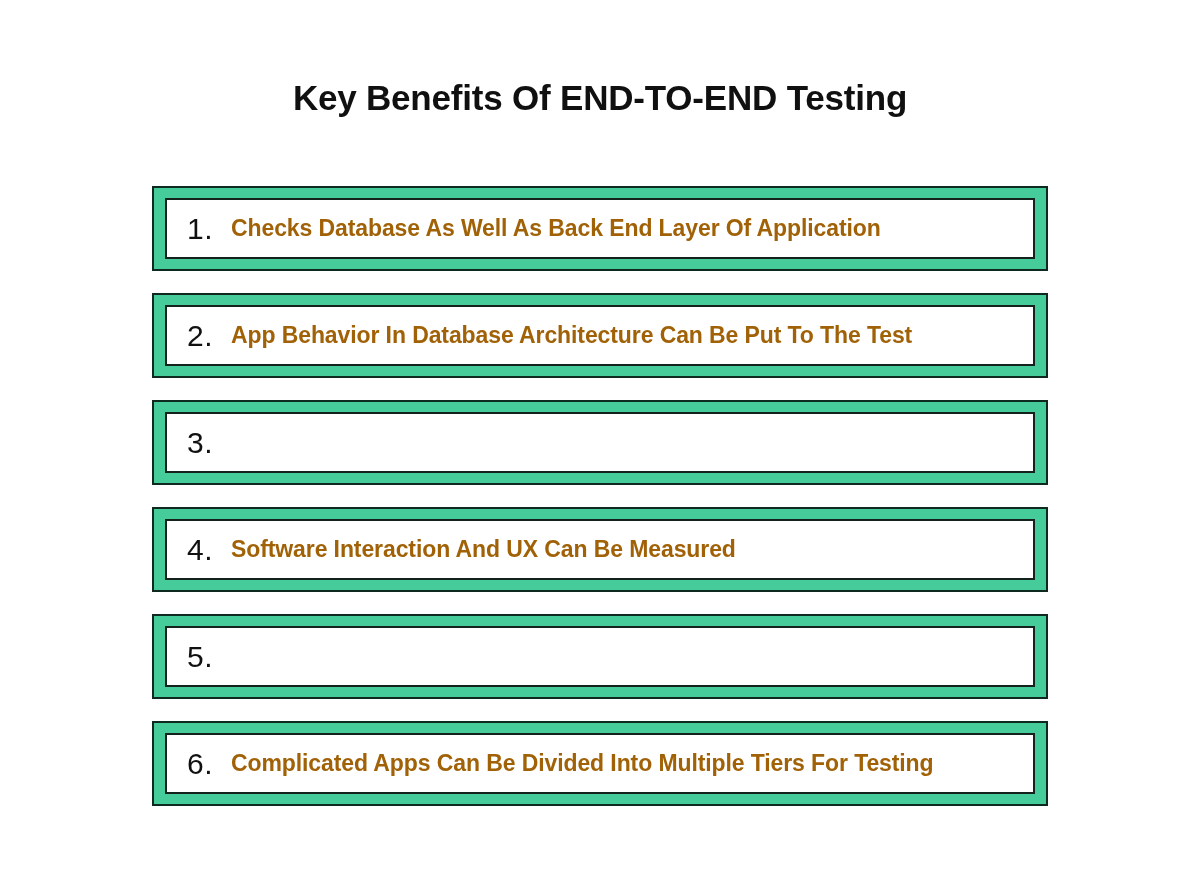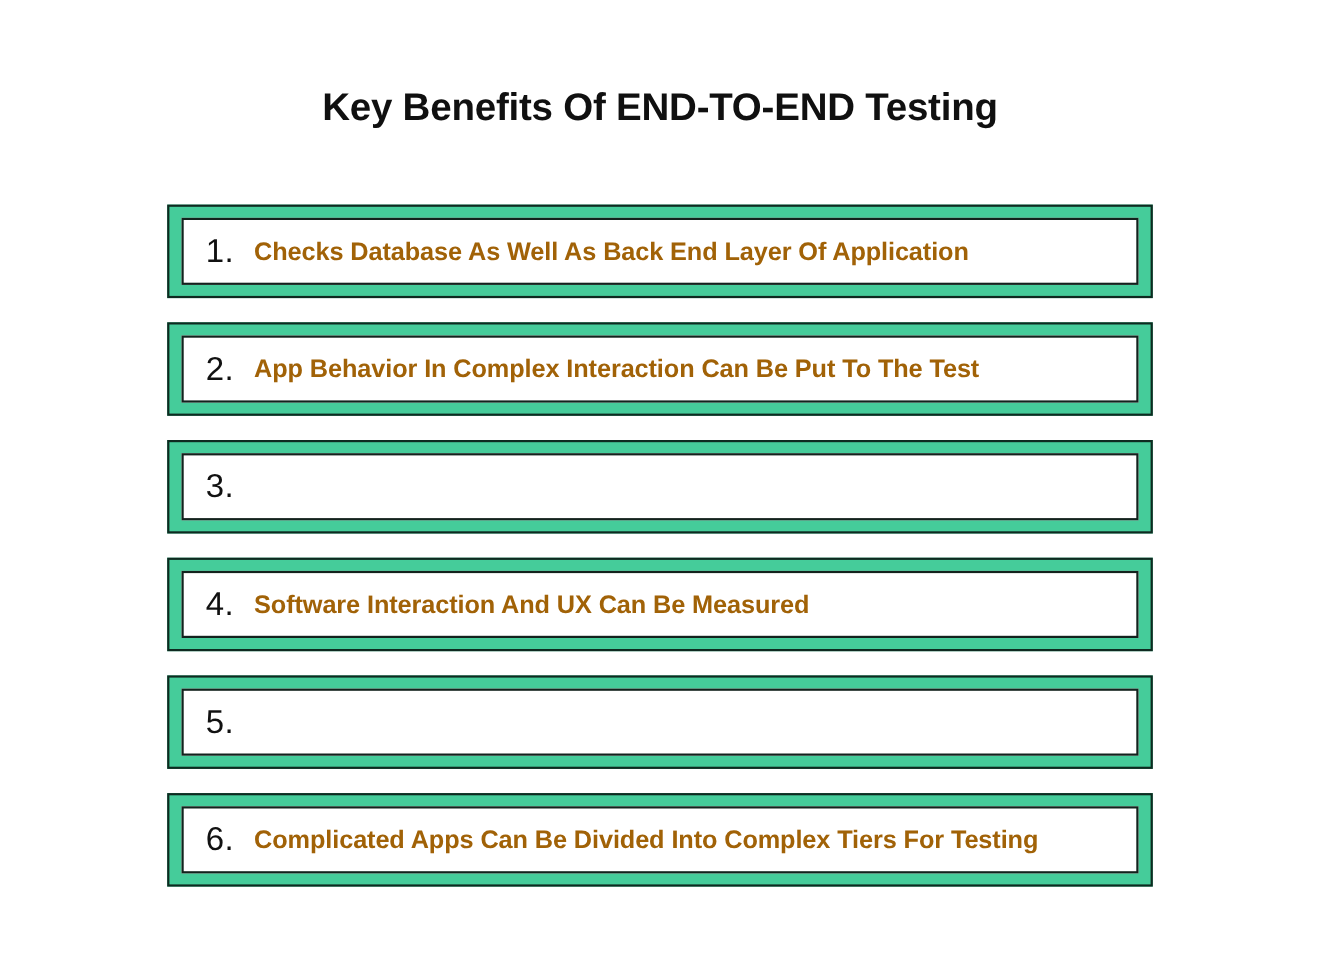--- a/index.html
+++ b/index.html
@@ -100,21 +100,21 @@
     <div class="card">
       <div class="card-inner">
         <span class="card-number">1.</span>
         <span class="card-label">Checks Database As Well As Back End Layer Of Application</span>
       </div>
     </div>
 
     <div class="card">
       <div class="card-inner">
         <span class="card-number">2.</span>
-        <span class="card-label">App Behavior In Complex Interaction Can Be Put To The Test</span>
+        <span class="card-label">App Behavior In Database Architecture Can Be Put To The Test</span>
       </div>
     </div>
 
     <div class="card">
       <div class="card-inner">
         <span class="card-number">3.</span>
       </div>
     </div>
 
     <div class="card">
@@ -126,18 +126,18 @@
 
     <div class="card">
       <div class="card-inner">
         <span class="card-number">5.</span>
       </div>
     </div>
 
     <div class="card">
       <div class="card-inner">
         <span class="card-number">6.</span>
-        <span class="card-label">Complicated Apps Can Be Divided Into Complex Tiers For Testing</span>
+        <span class="card-label">Complicated Apps Can Be Divided Into Multiple Tiers For Testing</span>
       </div>
     </div>
 
   </div>
 </div>
 
 </body></html>

